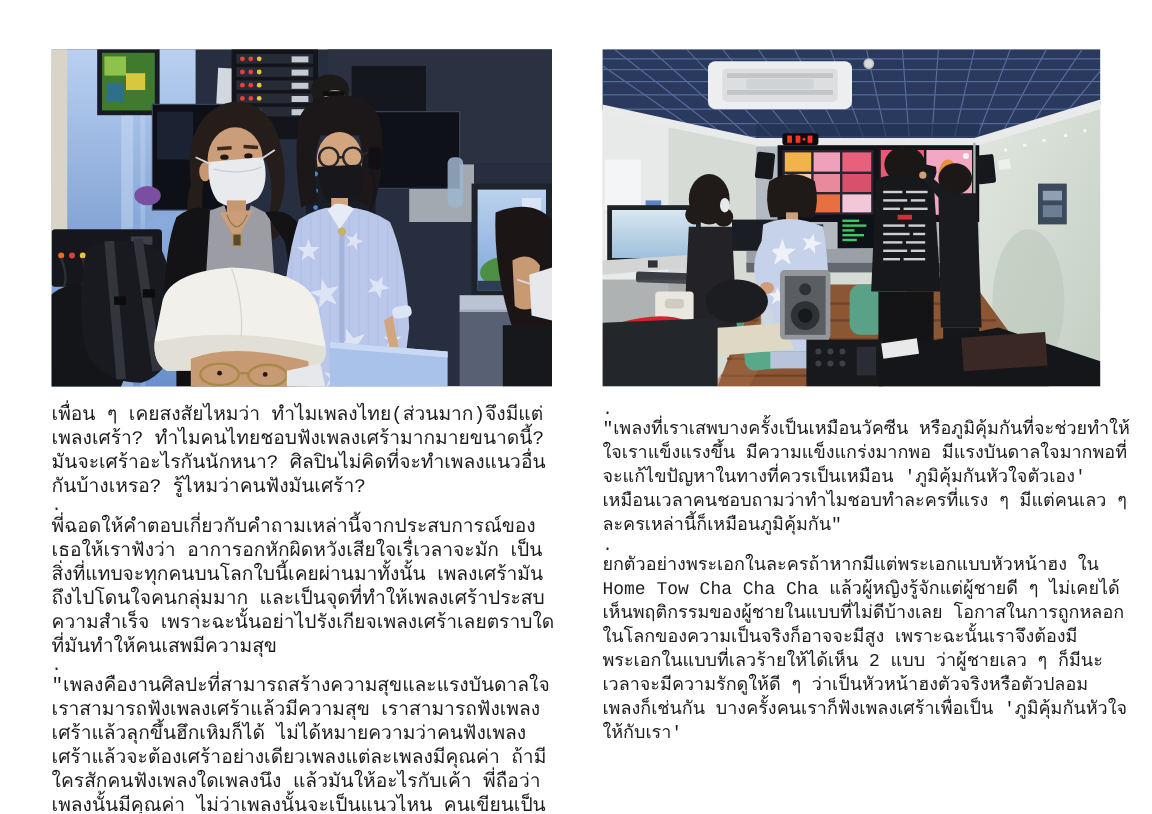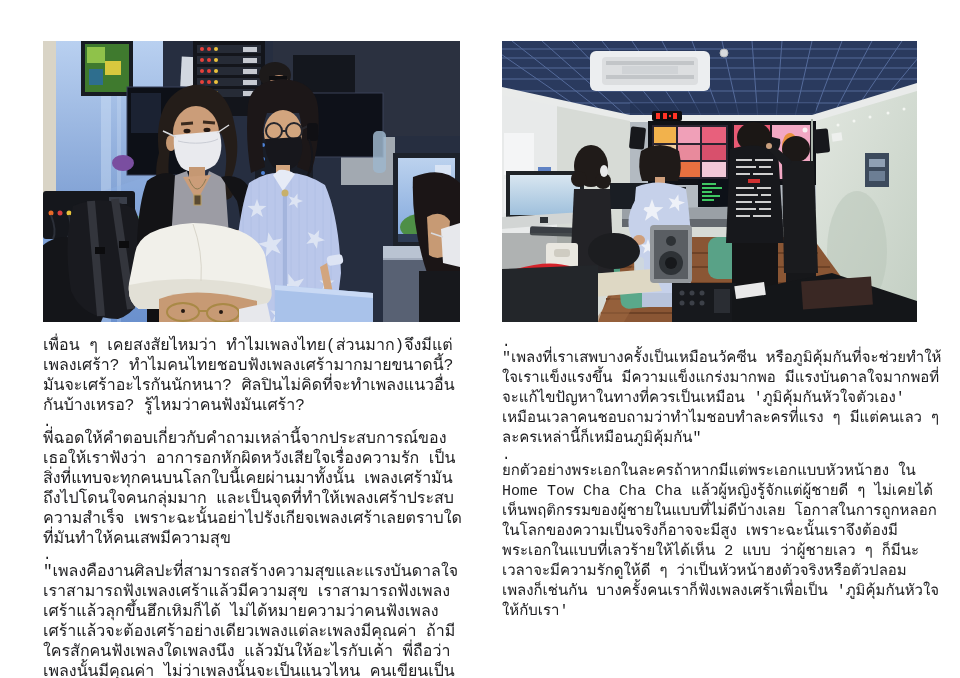--- a/index.html
+++ b/index.html
@@ -524,21 +524,21 @@
         <polygon points="230,252 330,232 415,260 415,281 230,281" fill="#141619"></polygon>
         <rect x="300" y="238" width="70" height="28" fill="#3a2824" transform="rotate(-4 335 252)"></rect>
         <rect x="233" y="243" width="30" height="13" fill="#e9e9e9" transform="rotate(-8 248 249)"></rect>
       </g>
     </svg>
   </figure>
 
   <div class="col col-left">
     <p>เพื่อน ๆ เคยสงสัยไหมว่า ทำไมเพลงไทย(ส่วนมาก)จึงมีแต่เพลงเศร้า? ทำไมคนไทยชอบฟังเพลงเศร้ามากมายขนาดนี้? มันจะเศร้าอะไรกันนักหนา? ศิลปินไม่คิดที่จะทำเพลงแนวอื่นกันบ้างเหรอ? รู้ไหมว่าคนฟังมันเศร้า?</p>
     <p class="sep">.</p>
-    <p>พี่ฉอดให้คำตอบเกี่ยวกับคำถามเหล่านี้จากประสบการณ์ของเธอให้เราฟังว่า อาการอกหักผิดหวังเสียใจเรื่องความรัก เป็นสิ่งที่แทบจะทุกคนบนโลกใบนี้เคยผ่านมาทั้งนั้น เพลงเศร้ามันถึงไปโดนใจคนกลุ่มมาก และเป็นจุดที่ทำให้เพลงเศร้าประสบความสำเร็จ เพราะฉะนั้นอย่าไปรังเกียจเพลงเศร้าเลยตราบใดที่มันทำให้คนเสพมีความสุข</p>
+    <p>พี่ฉอดให้คำตอบเกี่ยวกับคำถามเหล่านี้จากประสบการณ์ของเธอให้เราฟังว่า อาการอกหักผิดหวังเสียใจเรื่เวลาจะมัก เป็นสิ่งที่แทบจะทุกคนบนโลกใบนี้เคยผ่านมาทั้งนั้น เพลงเศร้ามันถึงไปโดนใจคนกลุ่มมาก และเป็นจุดที่ทำให้เพลงเศร้าประสบความสำเร็จ เพราะฉะนั้นอย่าไปรังเกียจเพลงเศร้าเลยตราบใดที่มันทำให้คนเสพมีความสุข</p>
     <p class="sep">.</p>
     <p>"เพลงคืองานศิลปะที่สามารถสร้างความสุขและแรงบันดาลใจ เราสามารถฟังเพลงเศร้าแล้วมีความสุข เราสามารถฟังเพลงเศร้าแล้วลุกขึ้นฮึกเหิมก็ได้ ไม่ได้หมายความว่าคนฟังเพลงเศร้าแล้วจะต้องเศร้าอย่างเดียวเพลงแต่ละเพลงมีคุณค่า ถ้ามีใครสักคนฟังเพลงใดเพลงนึง แล้วมันให้อะไรกับเค้า พี่ถือว่าเพลงนั้นมีคุณค่า ไม่ว่าเพลงนั้นจะเป็นแนวไหน คนเขียนเป็นใคร ถ้าคนแค่คนเดียวฟังแล้วได้อะไรพี่ถือว่าเพลงนั้นมีคุณค่า"</p>
   </div>
 
   <div class="col col-right">
     <p class="sep">.</p>
     <p>"เพลงที่เราเสพบางครั้งเป็นเหมือนวัคซีน หรือภูมิคุ้มกันที่จะช่วยทำให้ใจเราแข็งแรงขึ้น มีความแข็งแกร่งมากพอ มีแรงบันดาลใจมากพอที่จะแก้ไขปัญหาในทางที่ควรเป็นเหมือน 'ภูมิคุ้มกันหัวใจตัวเอง' เหมือนเวลาคนชอบถามว่าทำไมชอบทำละครที่แรง ๆ มีแต่คนเลว ๆ ละครเหล่านี้ก็เหมือนภูมิคุ้มกัน"</p>
     <p class="sep">.</p>
     <p>ยกตัวอย่างพระเอกในละครถ้าหากมีแต่พระเอกแบบหัวหน้าฮง ใน Home Tow Cha Cha Cha แล้วผู้หญิงรู้จักแต่ผู้ชายดี ๆ ไม่เคยได้เห็นพฤติกรรมของผู้ชายในแบบที่ไม่ดีบ้างเลย โอกาสในการถูกหลอกในโลกของความเป็นจริงก็อาจจะมีสูง เพราะฉะนั้นเราจึงต้องมีพระเอกในแบบที่เลวร้ายให้ได้เห็น 2 แบบ ว่าผู้ชายเลว ๆ ก็มีนะ เวลาจะมีความรักดูให้ดี ๆ ว่าเป็นหัวหน้าฮงตัวจริงหรือตัวปลอม เพลงก็เช่นกัน บางครั้งคนเราก็ฟังเพลงเศร้าเพื่อเป็น 'ภูมิคุ้มกันหัวใจให้กับเรา'</p>
   </div>

